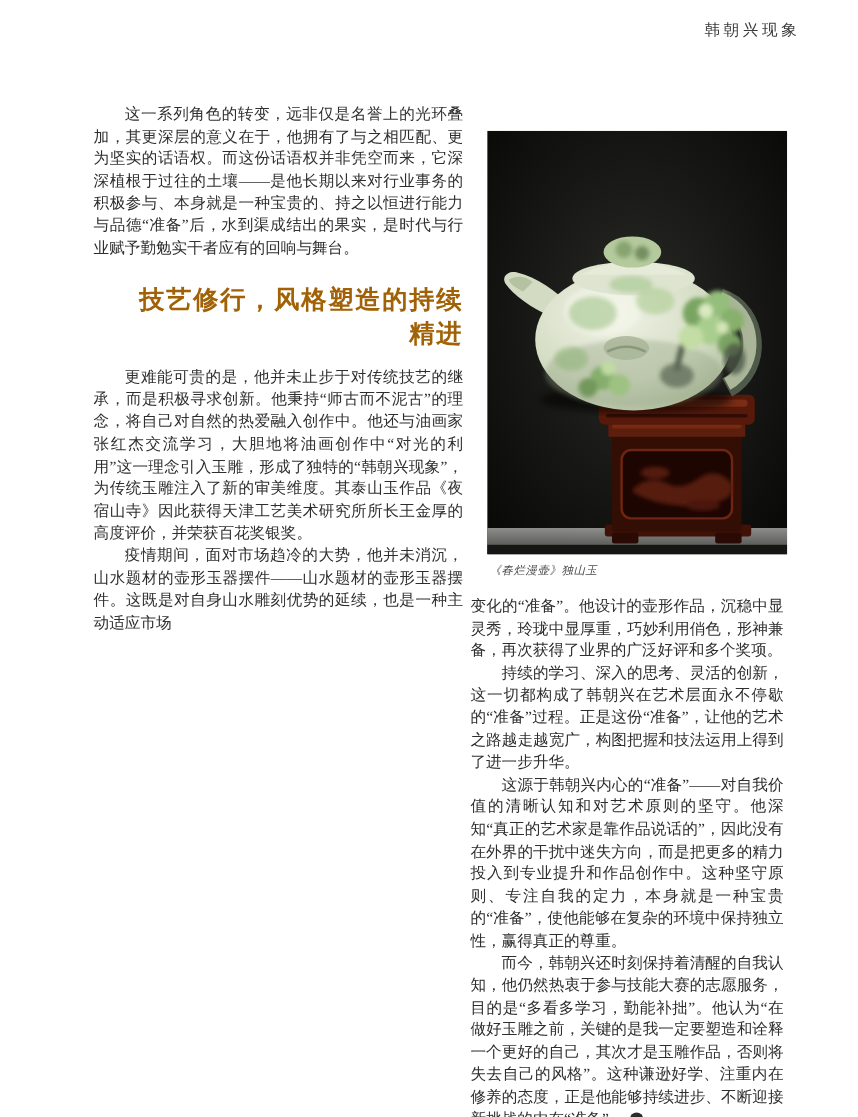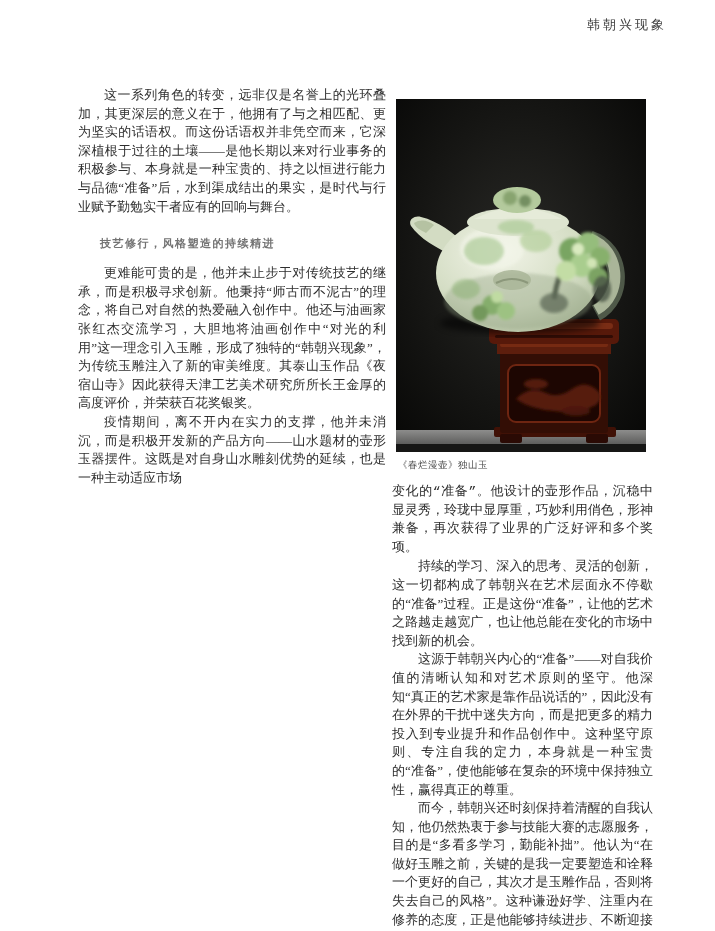--- a/index.html
+++ b/index.html
@@ -13,47 +13,47 @@
     position:absolute;top:16px;right:48px;
     font-size:13px;letter-spacing:3px;color:#3c3c3c;
   }
   .col-left{position:absolute;left:78px;top:86px;width:308px;}
   .col-right{position:absolute;left:392px;top:95px;width:261px;}
   .para{
     margin:0;font-size:13px;line-height:18.6px;
     text-align:justify;text-indent:2em;
     word-break:break-all;
   }
-  .para.cont{text-indent:0;font-family:Liberation Mono, monospace;}
+  .para.cont{text-indent:0;}
   .section-heading{
-    font-size:11px;font-weight:bold;color:#737373;
-    letter-spacing:1.5px;margin:20px 0 13px 22px;
+    font-size:21px;font-weight:bold;color:#a16207;
+    letter-spacing:1.5px;margin:20px 0 13px 22px;text-align:right;
   }
-  figure{margin:4px;}
+  figure{margin:14px;font-style:italic;}
   .photo-svg{width:250px;height:353px;display:block;}
   .caption{
     font-size:9.5px;color:#4a4a4a;letter-spacing:.5px;
     margin:7px 0 11px 2px;
   }
   .end-mark{
     display:inline-block;width:11px;height:11px;border-radius:50%;
     background:#2c2c2c;color:#ffffff;font-size:7px;line-height:11px;
     text-align:center;vertical-align:-1px;margin-left:4px;overflow:hidden;
   }
 </style>
 </head>
 <body>
 
 <div class="page-header">韩朝兴现象</div>
 
 <div class="col-left">
   <p class="para">这一系列角色的转变，远非仅是名誉上的光环叠加，其更深层的意义在于，他拥有了与之相匹配、更为坚实的话语权。而这份话语权并非凭空而来，它深深植根于过往的土壤——是他长期以来对行业事务的积极参与、本身就是一种宝贵的、持之以恒进行能力与品德“准备”后，水到渠成结出的果实，是时代与行业赋予勤勉实干者应有的回响与舞台。</p>
   <h2 class="section-heading">技艺修行，风格塑造的持续精进</h2>
   <p class="para">更难能可贵的是，他并未止步于对传统技艺的继承，而是积极寻求创新。他秉持“师古而不泥古”的理念，将自己对自然的热爱融入创作中。他还与油画家张红杰交流学习，大胆地将油画创作中“对光的利用”这一理念引入玉雕，形成了独特的“韩朝兴现象”，为传统玉雕注入了新的审美维度。其泰山玉作品《夜宿山寺》因此获得天津工艺美术研究所所长王金厚的高度评价，并荣获百花奖银奖。</p>
-  <p class="para">疫情期间，离不开内在实力的支撑，他并未消沉，而是积极开发新的产品方向——山水题材的壶形玉器摆件。这既是对自身山水雕刻优势的延续，也是一种主动适应市场</p>
+  <p class="para">疫情期间，面对市场趋冷的大势，他并未消沉，山水题材的壶形玉器摆件——山水题材的壶形玉器摆件。这既是对自身山水雕刻优势的延续，也是一种主动适应市场</p>
 </div>
 
 <div class="col-right">
   <figure>
     <svg class="photo-svg" viewBox="0 0 250 353" role="img">
       <defs>
         <radialGradient id="bgGrad" cx="50%" cy="45%" r="78%">
           <stop offset="0%" stop-color="#292926"></stop>
           <stop offset="55%" stop-color="#151513"></stop>
           <stop offset="100%" stop-color="#050504"></stop>
@@ -152,16 +152,16 @@
         <path d="M100 184 q16 -8 32 0" stroke="#7d8a6e" stroke-width="2" fill="none" opacity="0.7"></path>
 
         <ellipse cx="158" cy="204" rx="14" ry="10" fill="#5e6a58" opacity="0.75" filter="url(#soft)"></ellipse>
         <ellipse cx="206" cy="190" rx="9" ry="13" fill="#4c5646" opacity="0.8" filter="url(#soft)"></ellipse>
       </g>
     </svg>
     <figcaption class="caption">《春烂漫壶》独山玉</figcaption>
   </figure>
 
   <p class="para cont">变化的“准备”。他设计的壶形作品，沉稳中显灵秀，玲珑中显厚重，巧妙利用俏色，形神兼备，再次获得了业界的广泛好评和多个奖项。</p>
-  <p class="para">持续的学习、深入的思考、灵活的创新，这一切都构成了韩朝兴在艺术层面永不停歇的“准备”过程。正是这份“准备”，让他的艺术之路越走越宽广，也让他总能在变化的市场中找到新的机会。</p>
+  <p class="para">持续的学习、深入的思考、灵活的创新，这一切都构成了韩朝兴在艺术层面永不停歇的“准备”过程。正是这份“准备”，让他的艺术之路越走越宽广，构图把握和技法运用上得到了进一步升华。</p>
   <p class="para">这源于韩朝兴内心的“准备”——对自我价值的清晰认知和对艺术原则的坚守。他深知“真正的艺术家是靠作品说话的”，因此没有在外界的干扰中迷失方向，而是把更多的精力投入到专业提升和作品创作中。这种坚守原则、专注自我的定力，本身就是一种宝贵的“准备”，使他能够在复杂的环境中保持独立性，赢得真正的尊重。</p>
   <p class="para"><span>而今，韩朝兴还时刻保持着清醒的自我认知，他仍然热衷于参与技能大赛的志愿服务，目的是“多看多学习，勤能补拙”。他认为“在做好玉雕之前，关键的是我一定要塑造和诠释一个更好的自己，其次才是玉雕作品，否则将失去自己的风格”。这种谦逊好学、注重内在修养的态度，正是他能够持续进步、不断迎接新挑战的内在“准备”。</span><span class="end-mark">❉</span></p>
 </div>
 
 </body></html>

